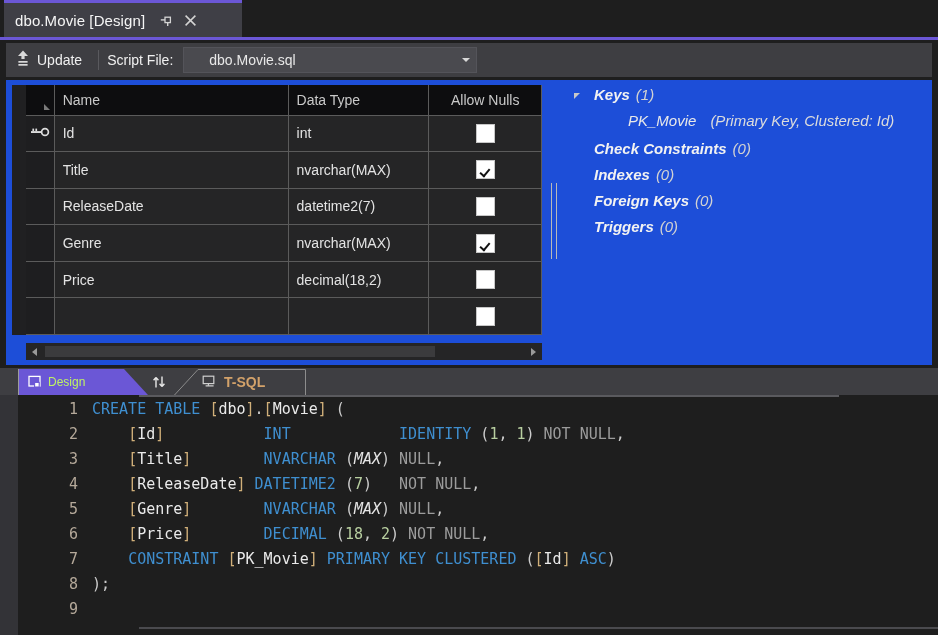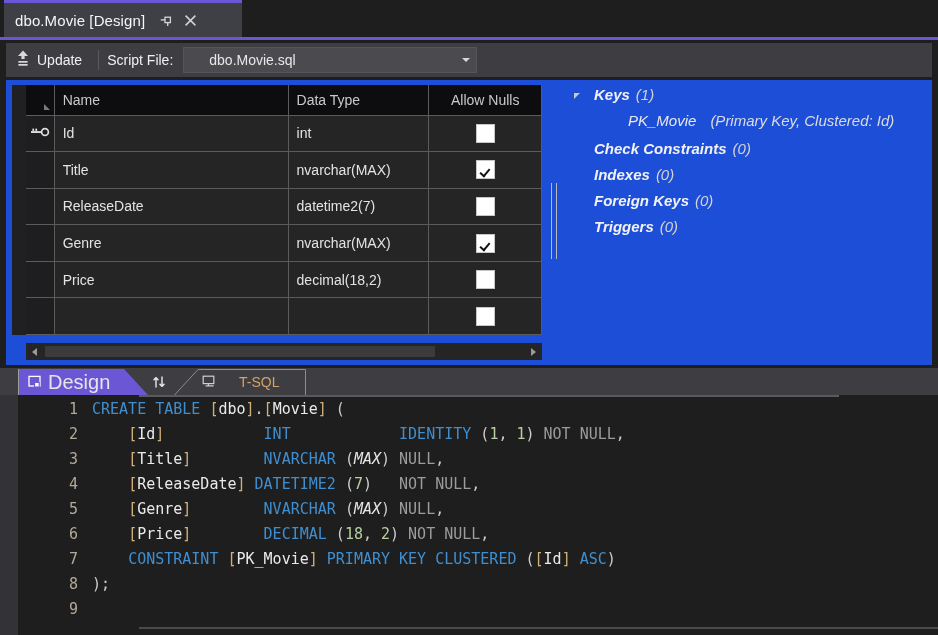--- a/index.html
+++ b/index.html
@@ -262,21 +262,21 @@
   #tab-design {
     position: absolute; left: 18px; top: 1px;
     height: 26px; width: 130px;
     background: #6b57d6;
     clip-path: polygon(0 0, 106px 0, 130px 26px, 0 26px);
     display: flex; align-items: center;
     border-left: 1px solid #9d9d9d;
     box-sizing: border-box;
   }
   #tab-design-label {
-    font-size: 20px; color: #e5e5e5; margin-left: 6px;
+    font-size: 12px; color: #bef264; margin-left: 6px;
   }
   #swap-btn {
     position: absolute; left: 146px; top: 3px;
     width: 26px; height: 21px;
     display: flex; align-items: center; justify-content: center;
     color: #e8e8e8; font-size: 15px;
   }
   #tab-tsql {
     position: absolute; left: 174px; top: 1px;
     height: 26px; width: 132px;
@@ -284,21 +284,21 @@
     clip-path: polygon(24px 0, 132px 0, 132px 26px, 0 26px);
     display: flex; align-items: center;
     box-sizing: border-box;
   }
   #tab-tsql-border {
     position: absolute; left: 174px; top: 1px;
     height: 26px; width: 132px;
     pointer-events: none;
   }
   #tab-tsql-label {
-    font-size: 14px; color: #d3a26a; margin-left: 65px;
+    font-size: 14px; color: #d3a26a; margin-left: 50px; font-weight: bold;
   }
 
   
   #editor {
     position: absolute; left: 0; top: 395px;
     width: 938px; height: 240px;
     background: #1e1e1e;
   }
   #editor-left-strip {
     position: absolute; left: 0; top: 0; width: 18px; height: 240px;

